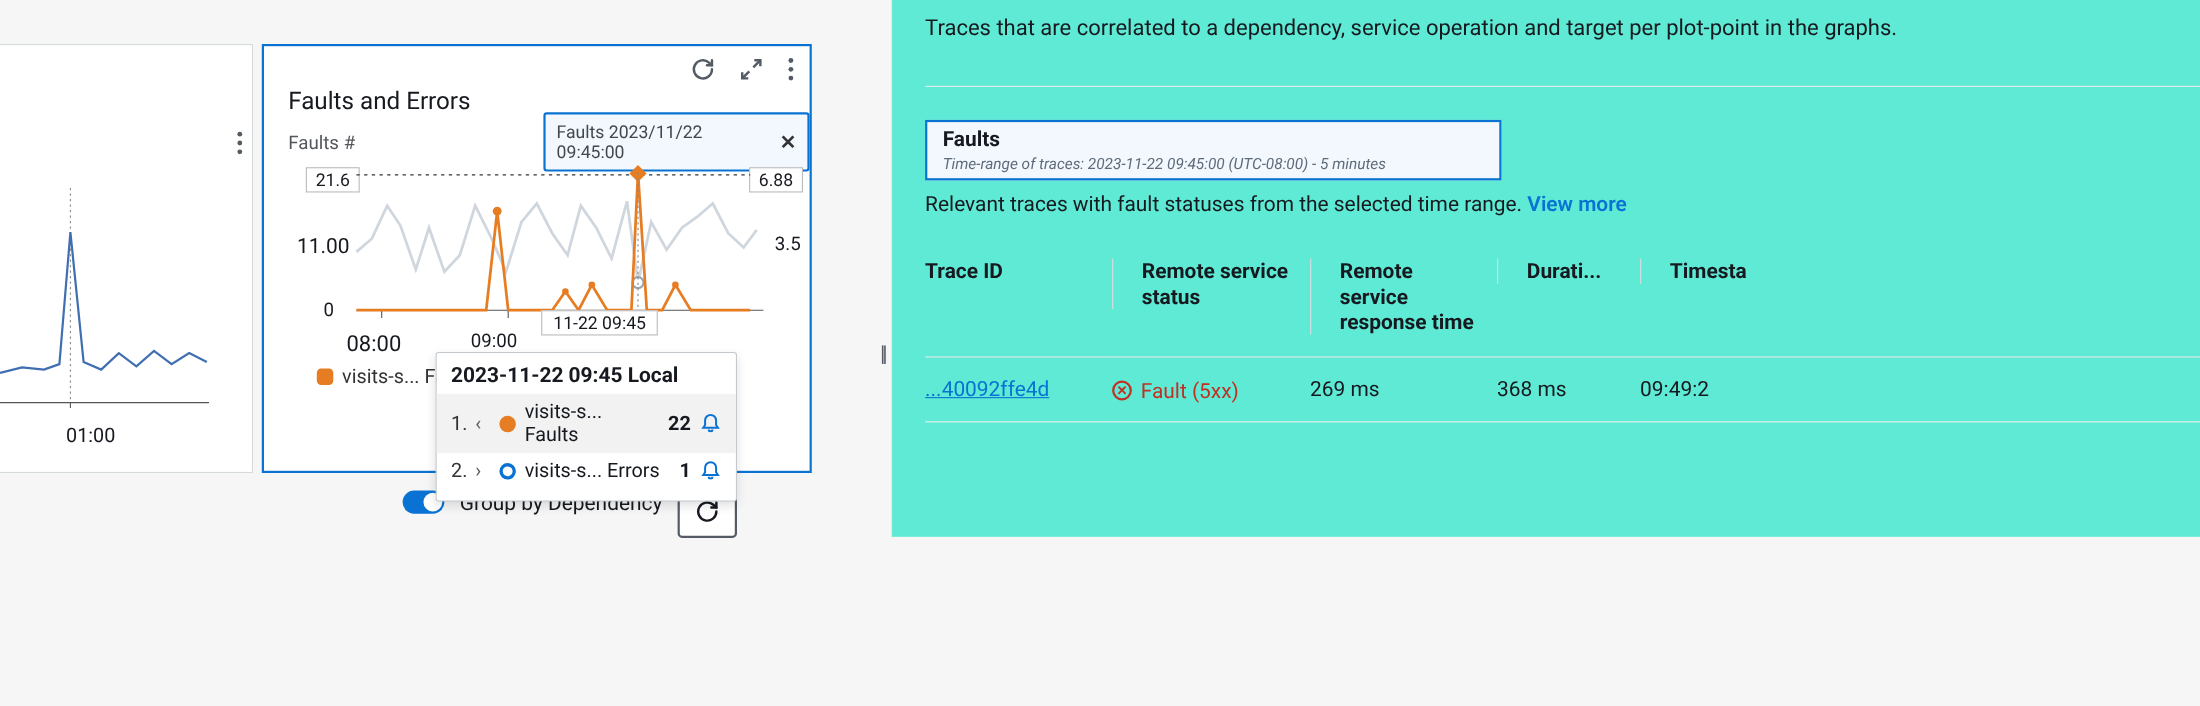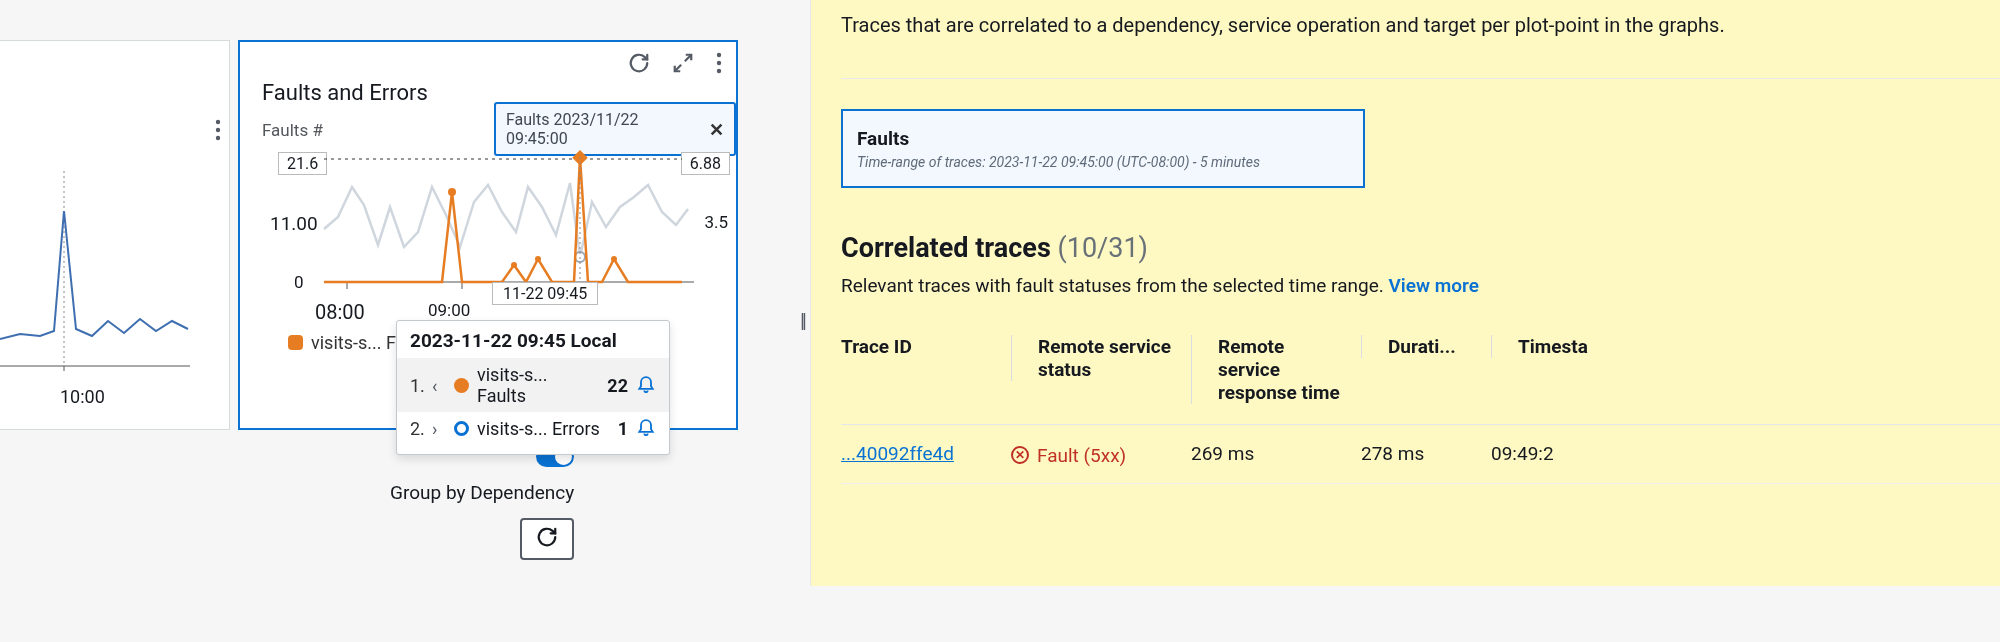--- a/index.html
+++ b/index.html
@@ -183,26 +183,25 @@
     .tt-chevron { color:#545b64; width: 14px; }
     .tt-legend-o { width:15px; height:15px; background:#e77d22; border-radius:50%; display:inline-block; }
     .tt-legend-b { width:15px; height:15px; border:3px solid #0972d3; border-radius:50%; display:inline-block; }
     .tt-name { flex:1; }
     .tt-val { font-weight:700; }
     .tt-bell { color:#0972d3; }
 
     
     .gbd-row {
       position: absolute;
-      left: 390px;
+      left: 366px;
       top: 446px;
       display: flex;
-      align-items: flex-end;
+      align-items: flex-start;
       gap: 14px;
-      flex-direction: column;
     }
     .toggle {
       width: 38px; height: 21px; background:#0972d3; border-radius: 12px; position: relative;
       cursor: pointer;
     }
     .toggle::after {
       content:""; position:absolute; right:2px; top:2px; width:17px; height:17px; background:#fff; border-radius:50%;
     }
     .gbd-label { font-size: 19px; }
     .gbd-refresh {
@@ -215,34 +214,34 @@
       cursor: col-resize;
     }
     .splitter-glyph { color:#545b64; font-size: 20px; letter-spacing:-3px; }
 
     
     .right-region {
       position:absolute;
       left: 810px;
       top: 0;
       width: 1190px;
-      height: 586px;
-      background:#fef9c3;
+      height: 488px;
+      background:#5eead4;
       border-left:1px solid #e7e7e9;
     }
     .right-inner { padding: 0 0 0 30px; }
 
     .rt-desc { font-size: 20px; color:#16191f; line-height:1.5; padding-right: 60px; }
     .rt-desc-wrap { padding: 10px 0 38px 0; border-bottom:1px solid #e8eaee; width: 100%; }
 
     .faults-box {
       margin-top: 30px;
       border: 2px solid #0972d3;
       background:#f2f8fd;
-      padding: 16px 14px;
+      padding: 4px 14px;
       width: 524px;
     }
     .faults-box-title { font-weight:700; font-size:19px; }
     .faults-box-sub { color:#5f6b7a; font-size:14px; margin-top:4px;font-style:italic; }
 
     .ct-heading { margin-top: 44px; font-size: 27px; }
     .ct-heading .count { color:#687078; font-weight:400; }
     .ct-heading .strong { font-weight:700; }
     .ct-sub { margin-top: 10px; font-size: 19px; color:#16191f; }
     .ct-viewmore { color:#0972d3; cursor:pointer; font-weight:600; }
@@ -289,21 +288,21 @@
           <circle cx="3" cy="11" r="2.2" fill="#545b64"></circle>
           <circle cx="3" cy="19" r="2.2" fill="#545b64"></circle>
         </svg>
     </div>
     <svg class="mini-chart-svg" viewBox="0 0 190 200">
       <line x1="64" y1="0" x2="64" y2="195" class="dash-v"></line>
       <polyline class="s-blue" points="0,168 20,163 40,165 54,160 64,40 76,158 92,165 108,150 124,162 140,148 156,160 172,150 188,158"></polyline>
       <line x1="0" y1="195" x2="190" y2="195" class="tick-line"></line>
       <line x1="64" y1="195" x2="64" y2="200" class="tick-line"></line>
     </svg>
-    <div class="mini-chart-xlabel">10:00</div>
+    <div class="mini-chart-xlabel">01:00</div>
   </div>
 
   <div class="fae-card">
 
     <div class="fae-toolbar">
       <span class="ico">
         <svg width="22" height="22" viewBox="0 0 24 24" fill="none" stroke="#545b64" stroke-width="2.4" stroke-linecap="round">
             <path d="M21 12a9 9 0 1 1-3-6.7L21 8"></path>
             <polyline points="21 3 21 8 16 8"></polyline>
           </svg>
@@ -429,24 +428,20 @@
 
     <div class="rt-desc-wrap">
       <div class="rt-desc">Traces that are correlated to a dependency, service operation and target per plot-point in the graphs.</div>
     </div>
 
     <div class="faults-box">
       <div class="faults-box-title">Faults</div>
       <div class="faults-box-sub">Time-range of traces: 2023-11-22 09:45:00 (UTC-08:00) - 5 minutes</div>
     </div>
 
-    <div class="ct-heading">
-      <span class="strong">Correlated traces</span>
-      <span class="count">(10/31)</span>
-    </div>
     <div class="ct-sub">
       <span>Relevant traces with fault statuses from the selected time range.</span>
       <span> </span>
       <span class="ct-viewmore">View more</span>
     </div>
 
     <table class="trace-table">
       <thead>
         <tr>
           <th class="col-trace"><span>Trace ID</span></th>
@@ -459,20 +454,20 @@
       <tbody>
         <tr>
           <td><span class="trace-link">...40092ffe4d</span></td>
           <td>
             <span class="fault-badge">
               <span class="fault-circle">✕</span>
               <span>Fault (5xx)</span>
             </span>
           </td>
           <td>269 ms</td>
-          <td>278 ms</td>
+          <td>368 ms</td>
           <td>09:49:2</td>
         </tr>
       </tbody>
     </table>
 
   </div>
 </div>
 
 </body></html>

